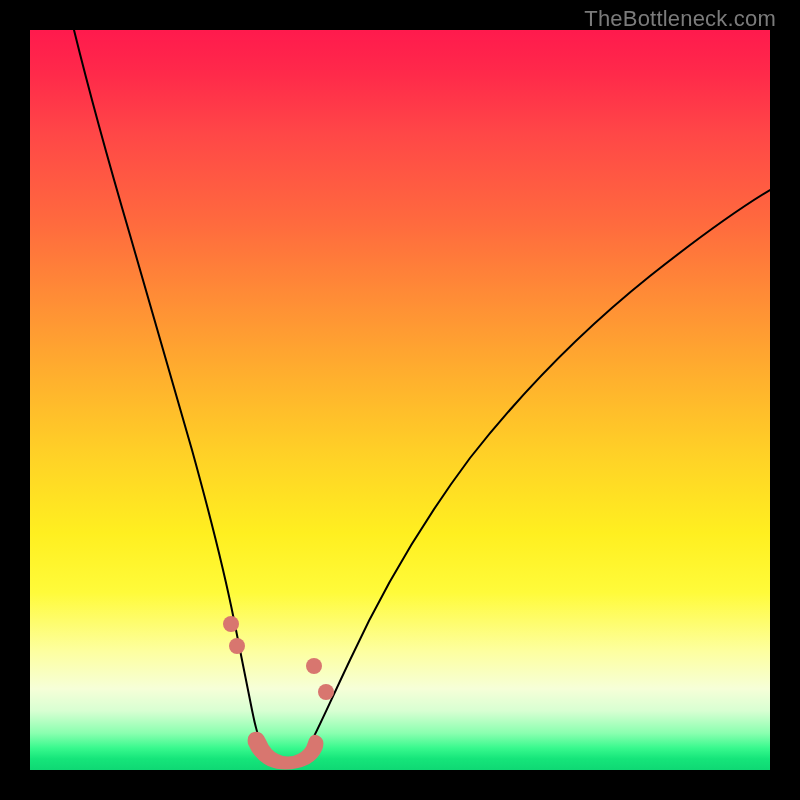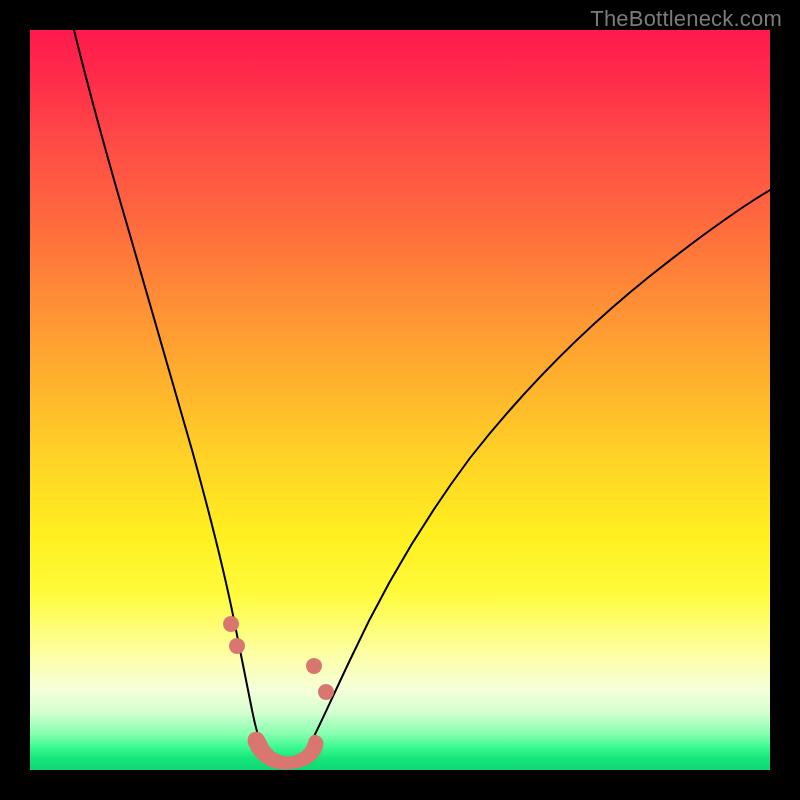--- a/index.html
+++ b/index.html
@@ -67,21 +67,21 @@
     fill: #d8766f;
     stroke: none;
   }
   .banana {
     fill: #d8766f;
     stroke: none;
   }
   .watermark {
     position: absolute;
     top: 6px;
-    right: 18px;
+    right: 24px;
     color: #7b7b7b;
     font-size: 22px;
     font-weight: 500;
     letter-spacing: 0.2px;
     user-select: none;
   }
 </style>
 </head>
 <body>
 

